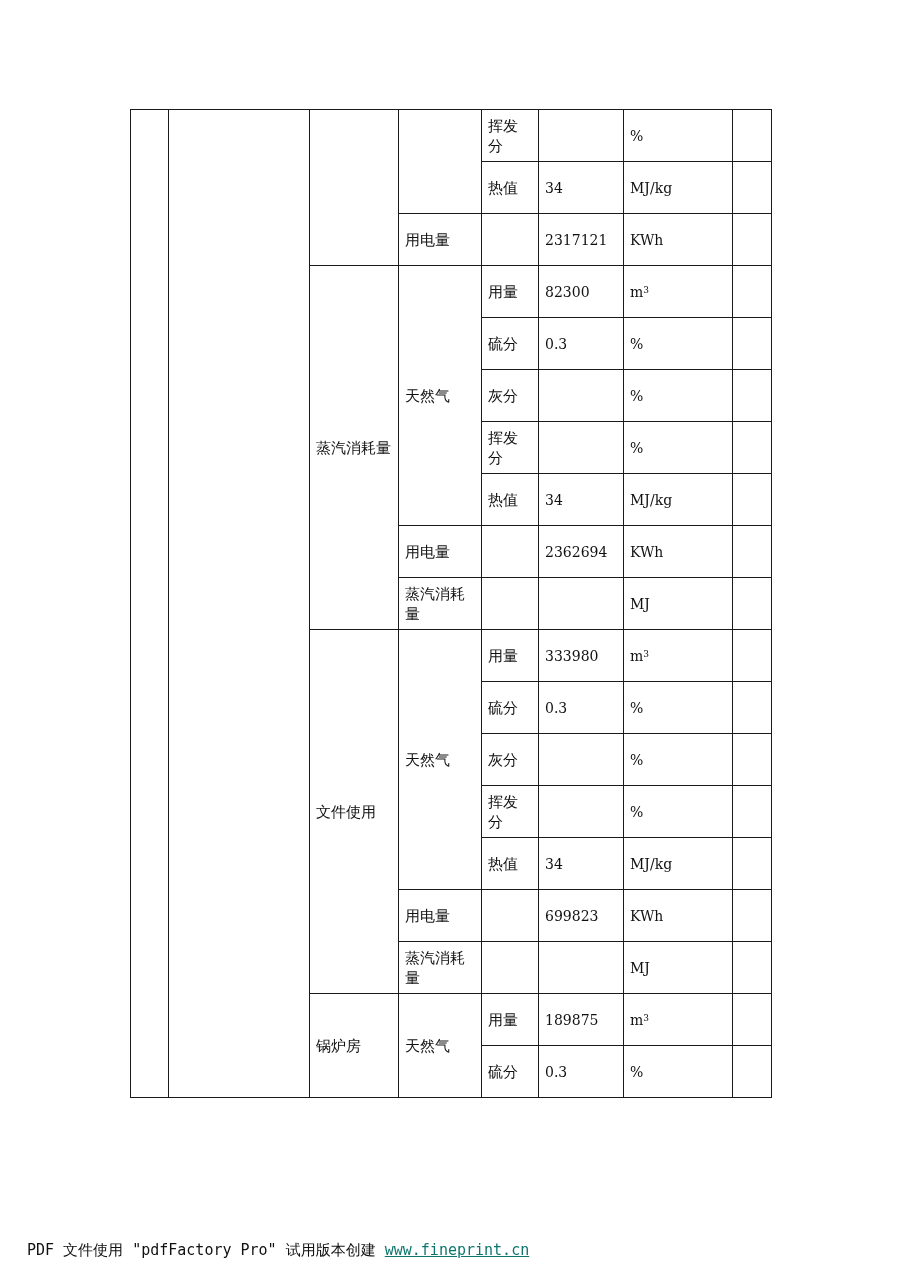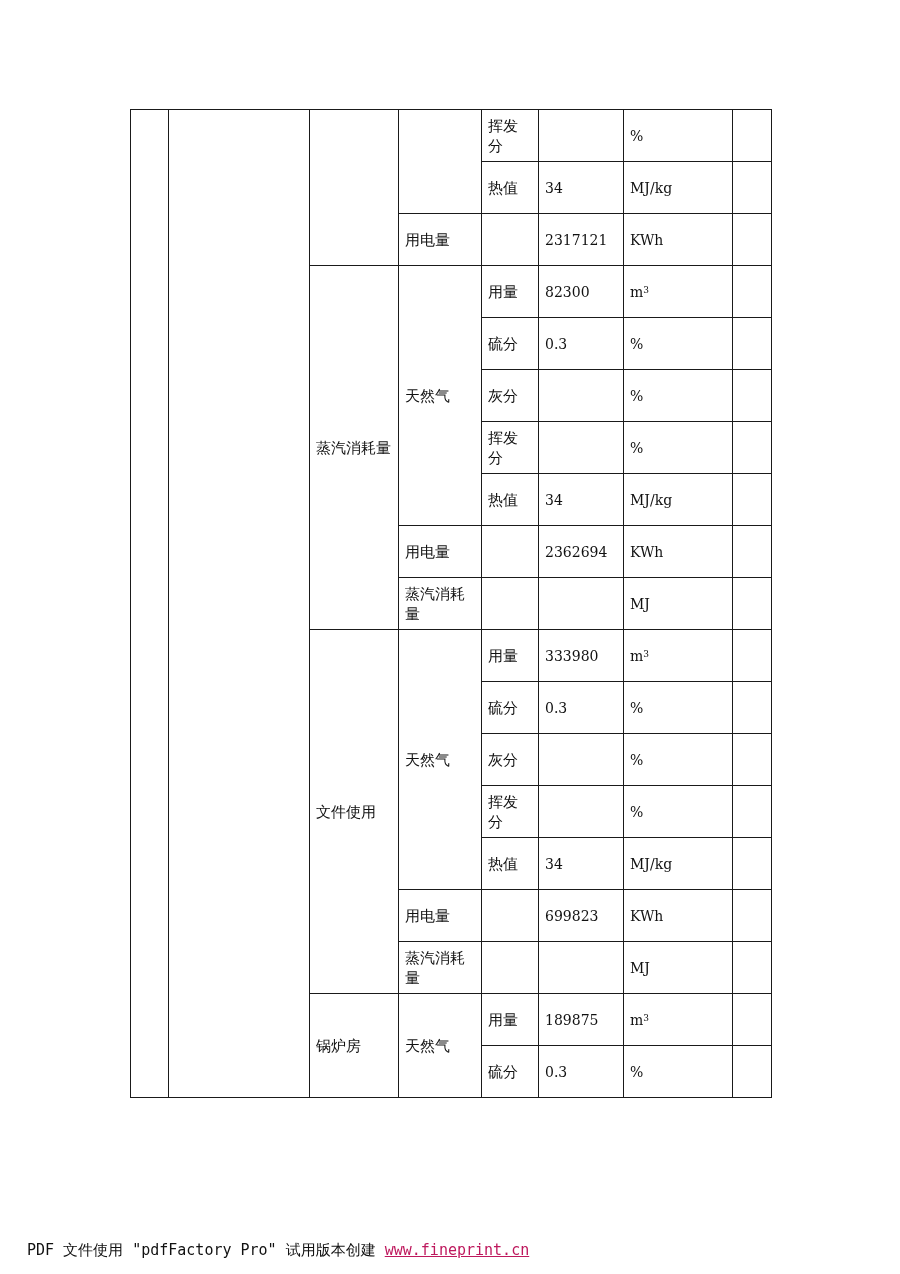--- a/index.html
+++ b/index.html
@@ -52,21 +52,21 @@
     .footer {
       position: absolute;
       left: 27px;
       top: 1241px;
       font-family: "DejaVu Sans Mono", "Liberation Mono", monospace;
       font-size: 15px;
       color: #111111;
       white-space: nowrap;
     }
     .footer a {
-      color: #be185d;
+      color: #0f766e;
       text-decoration: underline;
     }
   </style>
 </head>
 <body>
 
 <div class="page">
   <table class="data-table">
     <colgroup>
       <col style="width:38px">

